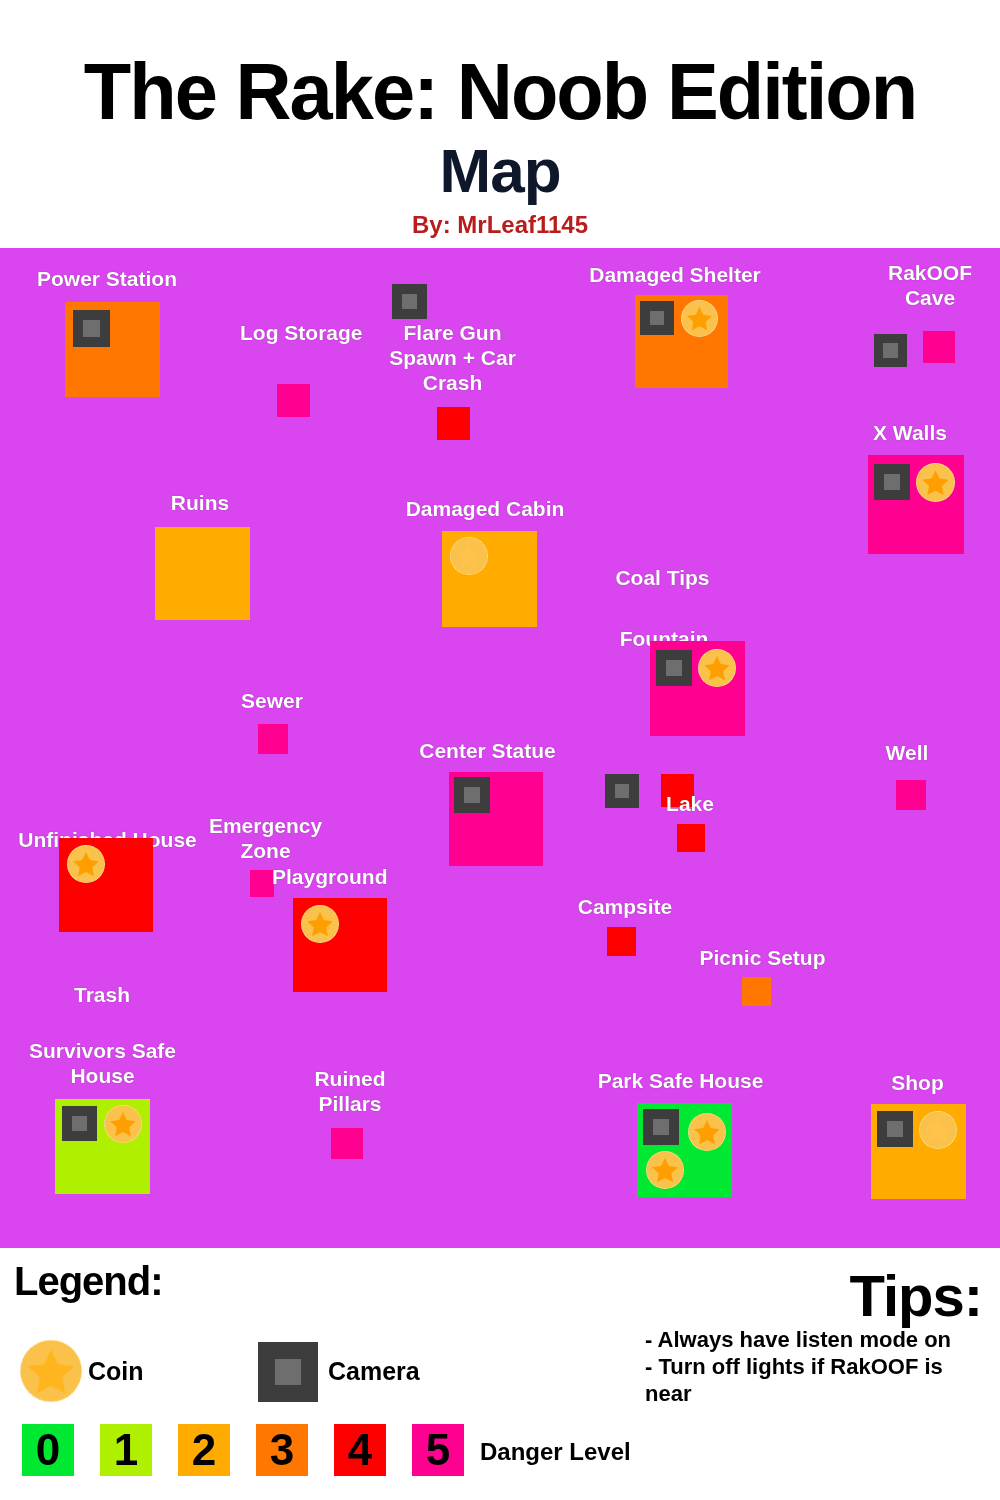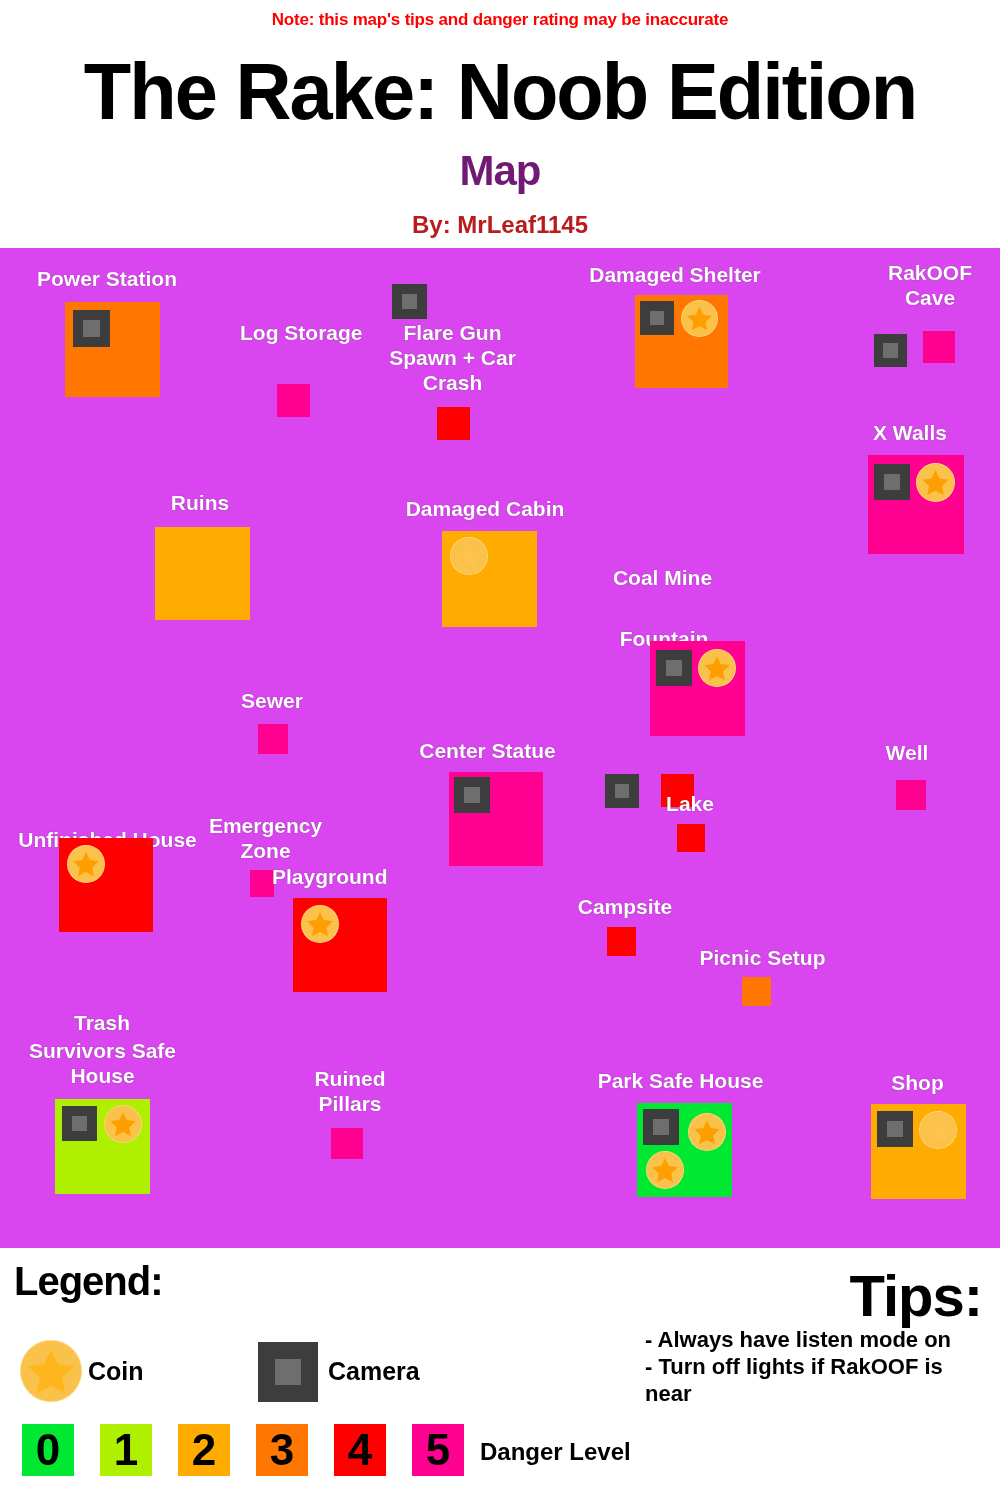--- a/index.html
+++ b/index.html
@@ -18,21 +18,21 @@
     position:absolute;top:10px;left:0;width:1000px;text-align:center;
     color:#ff0000;font-weight:bold;font-size:17px;letter-spacing:-0.2px;
   }
   .title{
     position:absolute;top:52px;left:0;width:1000px;text-align:center;
     color:#000;font-weight:bold;font-size:80px;line-height:80px;
     letter-spacing:-2px;transform:scaleX(0.97);
   }
   .subtitle{
     position:absolute;top:140px;left:0;width:1000px;text-align:center;
-    color:#701a75;font-weight:bold;font-size:42px;line-height:62px;letter-spacing:-1px;
+    color:#0f172a;font-weight:bold;font-size:62px;line-height:62px;letter-spacing:-1px;
   }
   .byline{
     position:absolute;top:211px;left:0;width:1000px;text-align:center;
     color:#b91c1c;font-weight:bold;font-size:24px;
   }
 
   
   .map{
     position:absolute;left:0;top:248px;width:1000px;height:1000px;
     background:#d946ef;overflow:hidden;
@@ -83,21 +83,20 @@
     font-weight:bold;font-size:22px;line-height:27px;color:#000;
   }
   .tips-list div{margin:0;padding:0;}
 </style>
 </head>
 <body>
 
 <div id="page">
 
   <div class="header">
-    <div class="note">Note: this map's tips and danger rating may be inaccurate</div>
     <div class="title">The Rake: Noob Edition</div>
     <div class="subtitle">Map</div>
     <div class="byline">By: MrLeaf1145</div>
   </div>
 
   <div class="map">
 
     <div class="poi" style="left:0;top:0;">
       <div class="lbl" style="left:22px;top:18px;width:170px;">Power Station</div>
       <div class="zone" style="left:65px;top:54px;width:95px;height:95px;background:#FF7700;">
@@ -173,21 +172,21 @@
             </svg>
         </span>
       </div>
     </div>
 
     <div class="poi" style="left:0;top:0;">
       <span class="cam" style="left:605px;top:526px;width:34px;height:34px;">
           <i></i>
         </span>
       <div class="zone" style="left:661px;top:526px;width:33px;height:33px;background:#FF0000;"></div>
-      <div class="lbl" style="left:595px;top:317px;width:135px;">Coal Mine</div>
+      <div class="lbl" style="left:595px;top:317px;width:135px;">Coal Tips</div>
     </div>
 
     <div class="poi" style="left:0;top:0;">
       <div class="lbl" style="left:222px;top:440px;width:100px;">Sewer</div>
       <div class="zone" style="left:258px;top:476px;width:30px;height:30px;background:#FF0090;"></div>
     </div>
 
     <div class="poi" style="left:0;top:0;">
       <div class="lbl" style="left:599px;top:378px;width:130px;text-align:center;">Fountain</div>
       <div class="zone" style="left:650px;top:393px;width:95px;height:95px;background:#FF0090;">
@@ -253,21 +252,21 @@
       <div class="lbl" style="left:560px;top:646px;width:130px;text-align:center;">Campsite</div>
       <div class="zone" style="left:607px;top:679px;width:29px;height:29px;background:#FF0000;"></div>
     </div>
 
     <div class="poi" style="left:0;top:0;">
       <div class="lbl" style="left:685px;top:697px;width:155px;">Picnic Setup</div>
       <div class="zone" style="left:742px;top:729px;width:29px;height:29px;background:#FF7700;"></div>
     </div>
 
     <div class="poi" style="left:0;top:0;">
-      <div class="lbl" style="left:62px;top:734px;width:80px;margin-top:28px;">Trash</div>
+      <div class="lbl" style="left:62px;top:734px;width:80px;">Trash</div>
     </div>
 
     <div class="poi" style="left:0;top:0;">
       <div class="lbl" style="left:10px;top:790px;width:185px;">Survivors Safe
 House</div>
       <div class="zone" style="left:55px;top:851px;width:95px;height:95px;background:#AEF000;">
         <span class="cam" style="left:7px;top:7px;width:35px;height:35px;">
             <i></i>
           </span>
         <span class="coin" style="left:49px;top:6px;width:38px;height:38px;">

